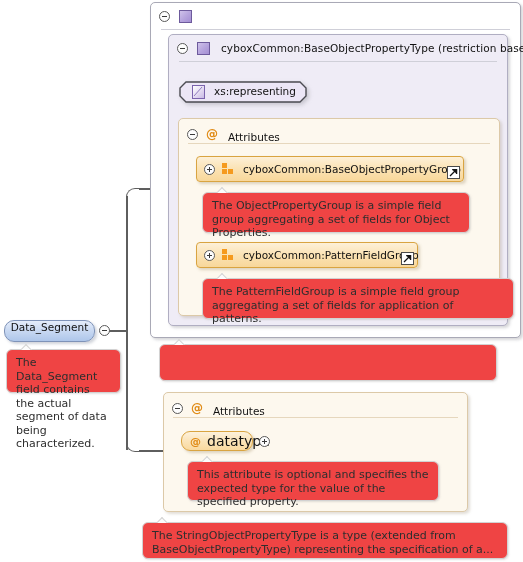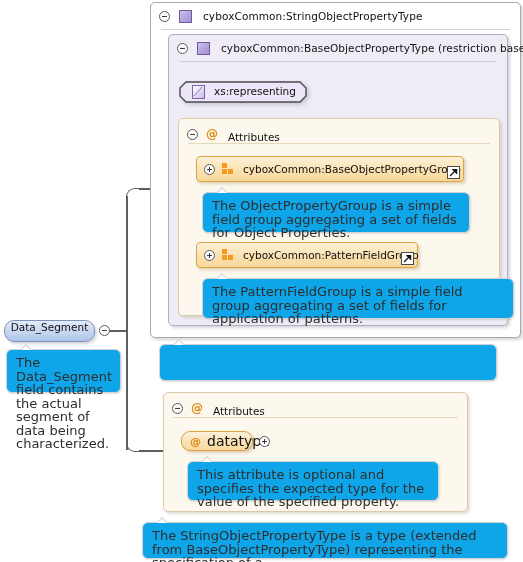--- a/index.html
+++ b/index.html
@@ -143,27 +143,27 @@
     box-sizing:border-box;
     box-shadow:2px 2px 3px rgba(150,125,80,.30);
     display:flex;align-items:center;
     padding:0 10px 0 8px;gap:6px;
   }
   .attr-pill .lbl{font-size:14px;color:#111;white-space:nowrap;}
 
   
   .doc{
     position:absolute;
-    background:#0ea5e9;
+    background:#ef4444;
     border:1px solid #d2d2d2;
     border-radius:6px;
     box-sizing:border-box;
     padding:6px 9px 5px 9px;
     font-family:"DejaVu Sans","Liberation Sans",sans-serif;
-    font-size:13px;
+    font-size:11px;
     line-height:13.5px;
     color:#2e2e2e;
     box-shadow:1px 1px 2px rgba(170,170,170,.35);
   }
   .doc .tail{
     position:absolute;top:-6px;left:14px;
     width:11px;height:6px;overflow:hidden;
   }
   .doc .tail::after{
     content:"";position:absolute;left:0;top:2px;
@@ -204,21 +204,20 @@
 <div class="corner tl" style="left:126px;top:188px;width:14px;height:14px;"></div>
 <div class="conn" style="left:139px;top:188px;width:26px;height:1.5px;"></div>
 
 <div class="corner bl" style="left:126px;top:438px;width:14px;height:14px;"></div>
 <div class="conn" style="left:139px;top:450px;width:26px;height:1.5px;"></div>
 
 <div class="panel" id="outer-type">
   <div class="panel-header">
     <div class="exp"></div>
     <div class="ct-icon" style="margin-left:9px;"></div>
-    <span class="panel-title" style="margin-left:11px;">cyboxCommon:StringObjectPropertyType</span>
   </div>
   <div class="hdr-rule"></div>
 </div>
 
 <div class="panel" id="inner-type">
   <div class="panel-header">
     <div class="exp"></div>
     <div class="ct-icon" style="margin-left:9px;"></div>
     <span class="panel-title" style="margin-left:11px;">cyboxCommon:BaseObjectPropertyType (restriction base)</span>
   </div>

